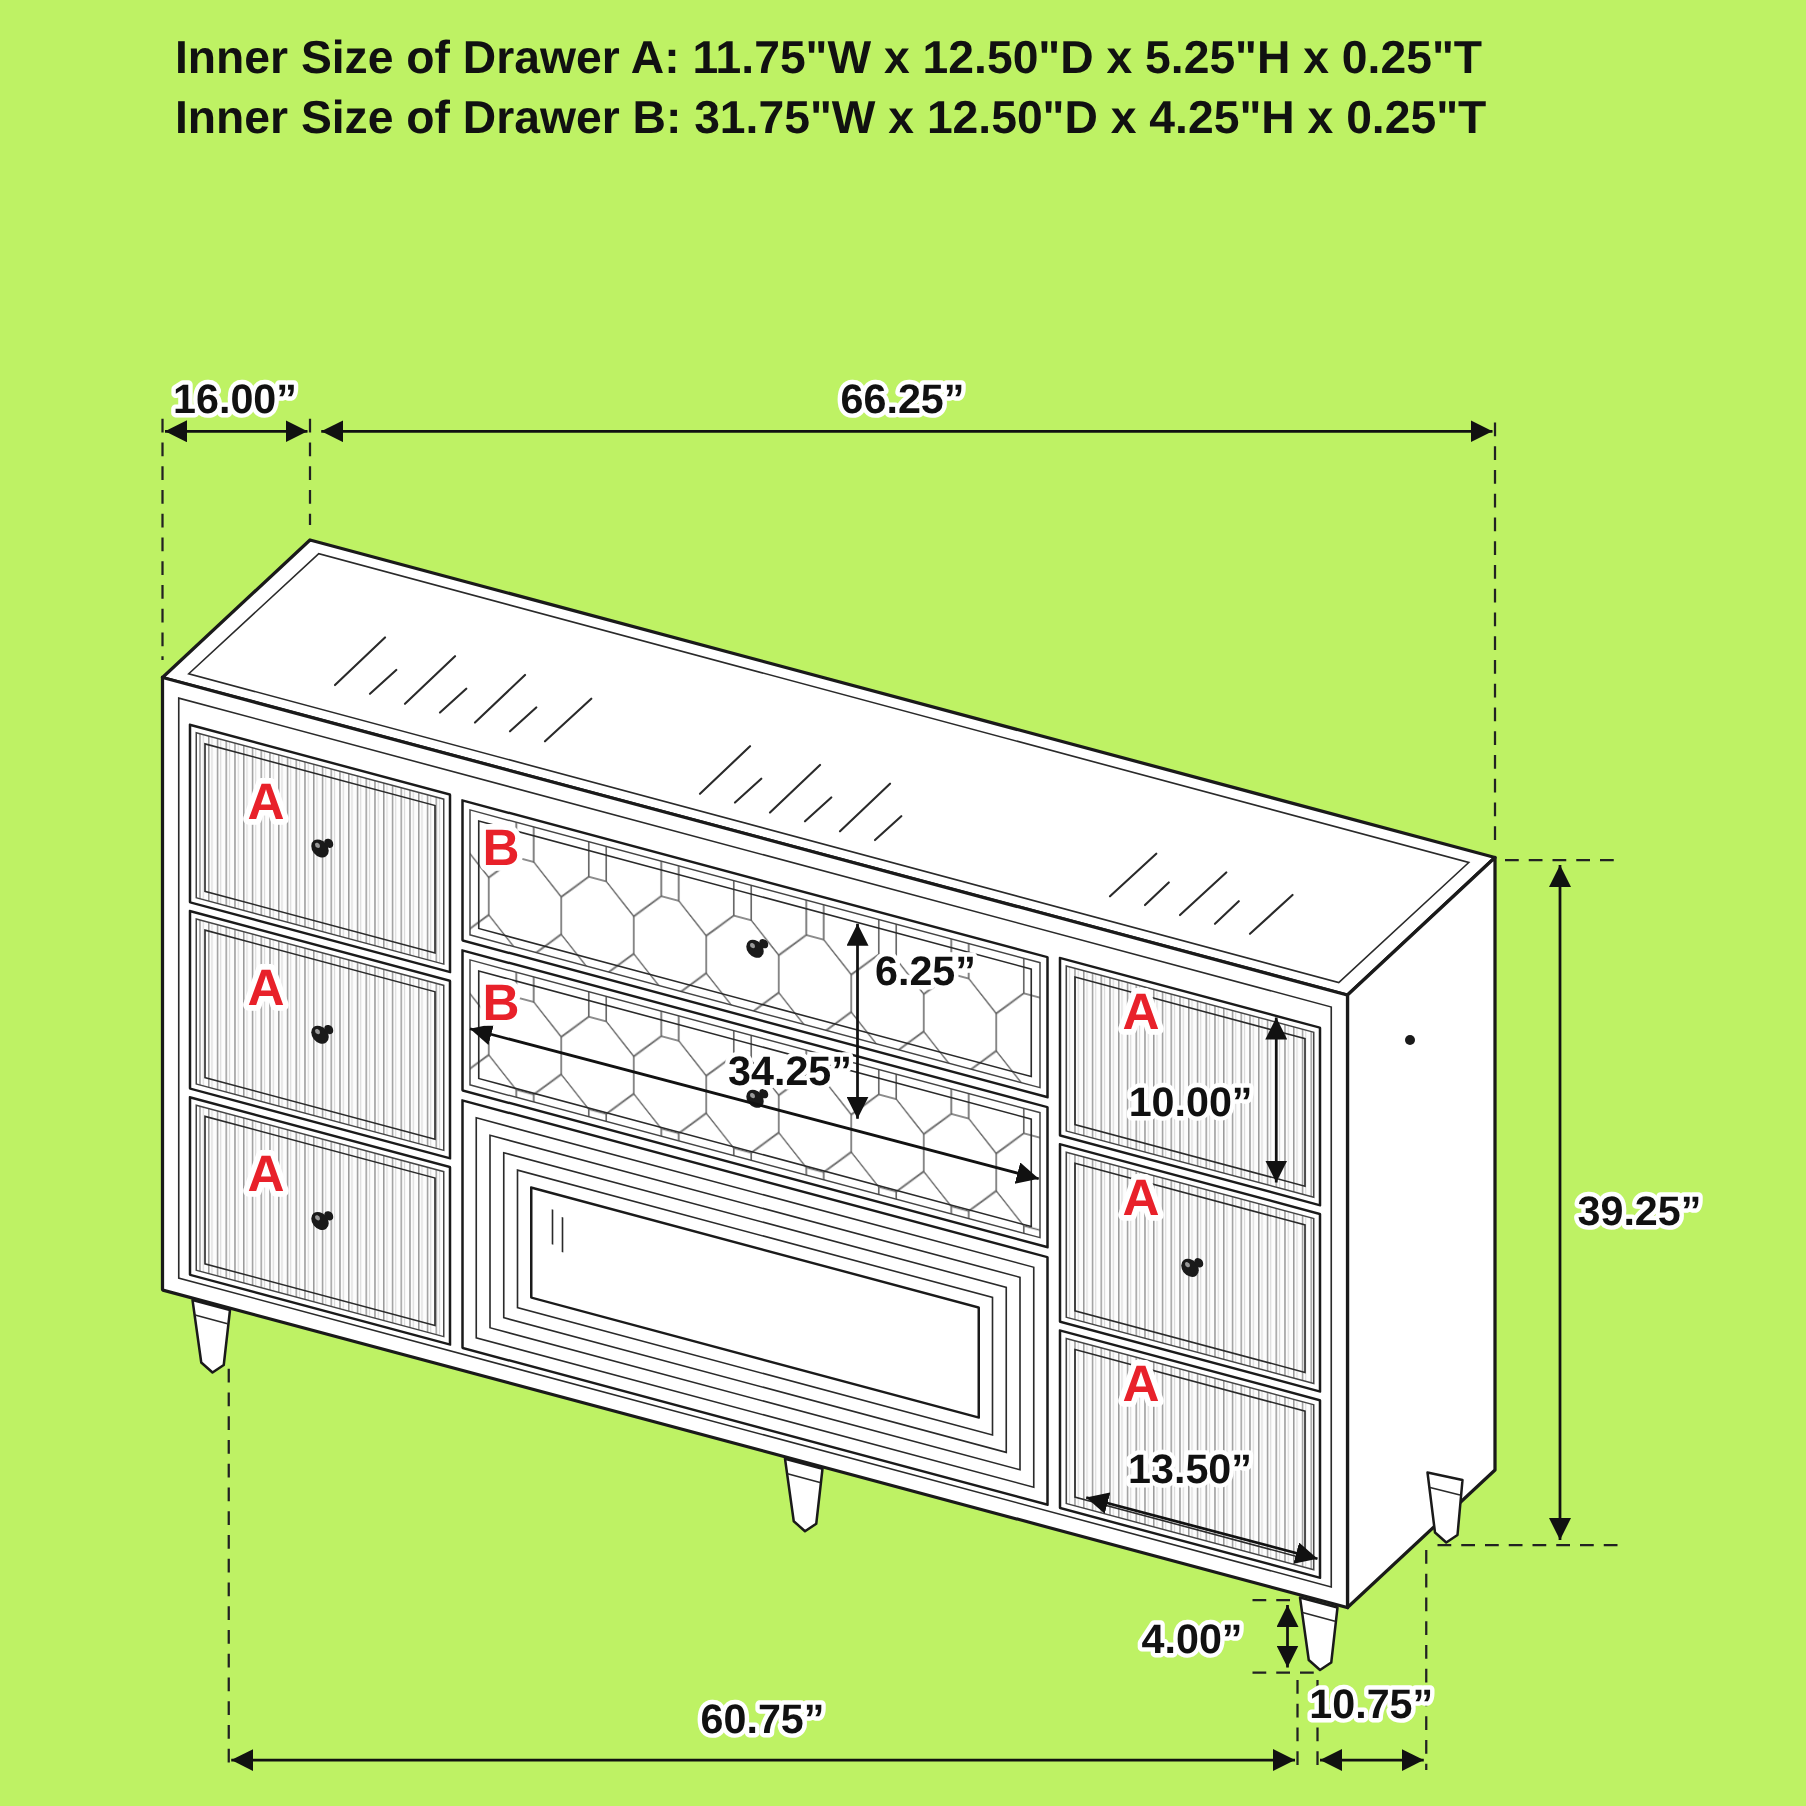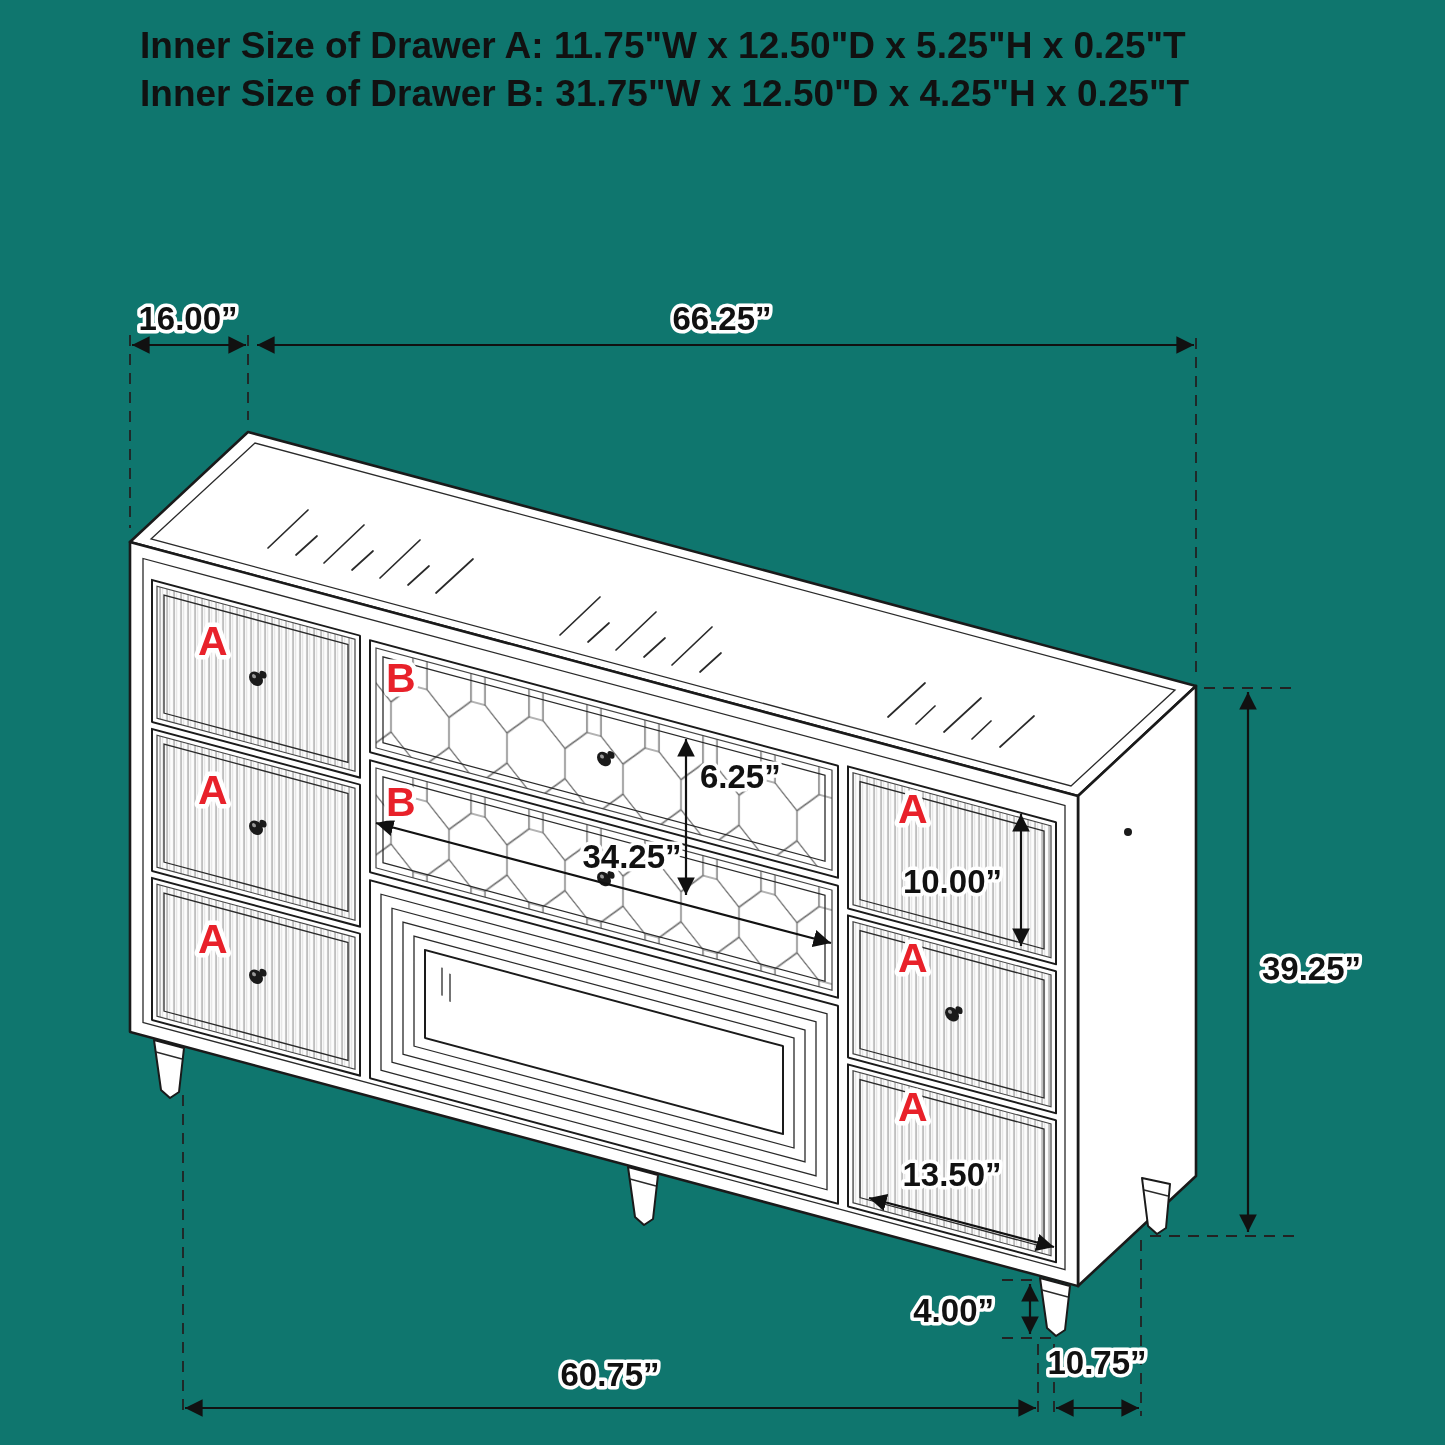--- a/index.html
+++ b/index.html
@@ -1,16 +1,16 @@
 <!DOCTYPE html>
 <html><head>
 <meta charset="utf-8">
 <style>
   html,body { margin:0; padding:0; background:#ffffff; }
-  .page { position:relative; width:1445px; height:1445px; background:#0f766e;
+  .page { position:relative; width:1445px; height:1445px; background:#bef264;
           font-family:"Liberation Sans", sans-serif; }
   svg { display:block; }
   .hdr  { font:700 37px "Liberation Sans", sans-serif; fill:#111; }
   .dim  { font:700 33px "Liberation Sans", sans-serif; fill:#111;
           paint-order:stroke; stroke:#ffffff; stroke-width:7px; stroke-linejoin:round; }
   .red  { font:700 41px "Liberation Sans", sans-serif;
           paint-order:stroke; stroke:#ffffff; stroke-width:9px; stroke-linejoin:round; }
   .s25  { stroke:#1a1a1a; stroke-width:2.6; fill:#ffffff; stroke-linejoin:round; }
   .s2   { stroke:#1a1a1a; stroke-width:2;   fill:#ffffff; stroke-linejoin:round; }
   .pat  { stroke:#444444; stroke-width:1.2; }

